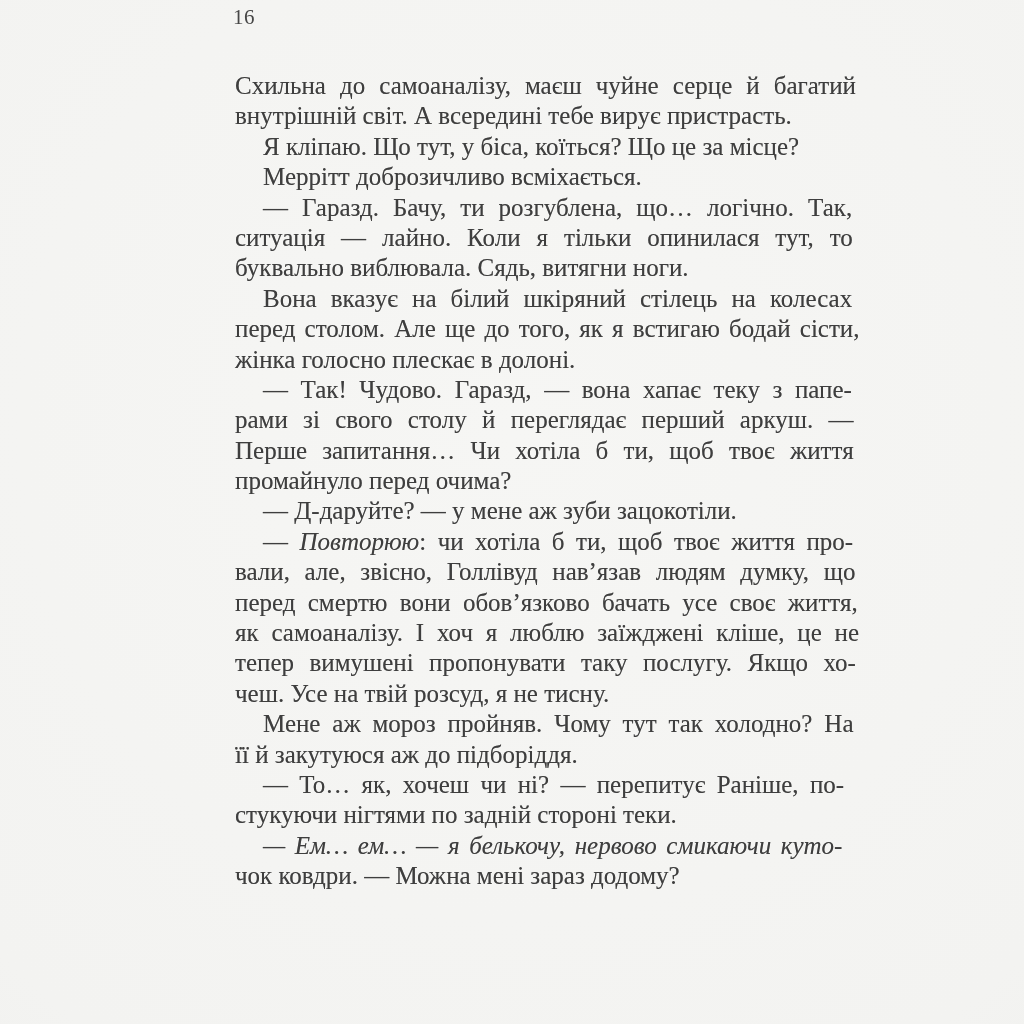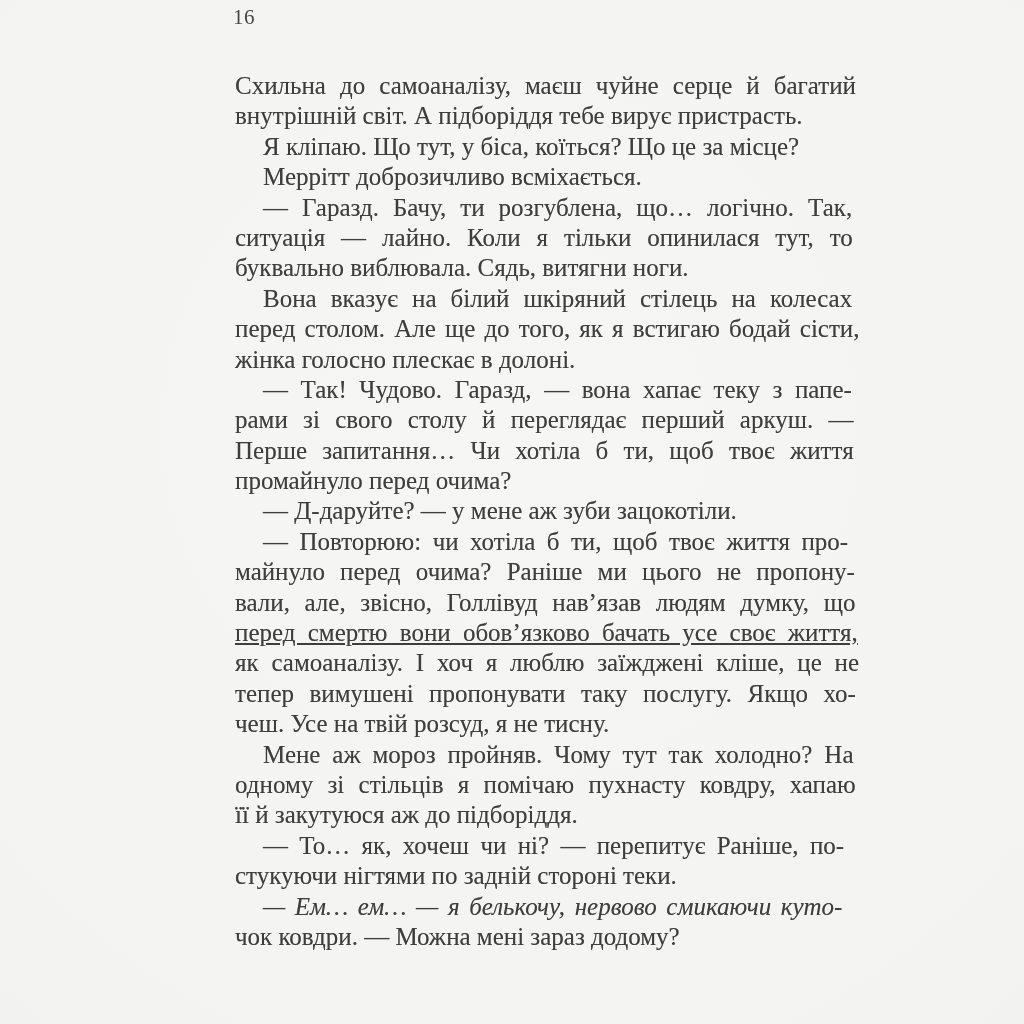--- a/index.html
+++ b/index.html
@@ -35,31 +35,31 @@
   }
   .paragraph { margin: 0; padding: 0; }
   .line {
     font-size: 25px;
     line-height: 30.4px;
     height: 30.4px;
     white-space: nowrap;
     text-shadow: 0 0 0.5px rgba(62,62,62,0.45);
   }
   .line.indent { text-indent: 28px; }
-  .i { }
+  .i { font-style: italic; }
 </style>
 </head>
 <body>
 
 <div class="page">
   <div class="page-number">16</div>
   <div class="text-block" id="text-block">
       <div class="paragraph">
         <div class="line"><span class="ltext" style="word-spacing: 7.8192px;">Схильна до самоаналізу, маєш чуйне серце й багатий</span></div>
-        <div class="line"><span class="ltext">внутрішній світ. А підборіддя тебе вирує пристрасть.</span></div>
+        <div class="line"><span class="ltext">внутрішній світ. А всередині тебе вирує пристрасть.</span></div>
       </div>
       <div class="paragraph">
         <div class="line indent"><span class="ltext">Я кліпаю. Що тут, у біса, коїться? Що це за місце?</span></div>
       </div>
       <div class="paragraph">
         <div class="line indent"><span class="ltext">Меррітт доброзичливо всміхається.</span></div>
       </div>
       <div class="paragraph">
         <div class="line indent"><span class="ltext" style="word-spacing: 7.77902px;">— Гаразд. Бачу, ти розгублена, що… логічно. Так,</span></div>
         <div class="line"><span class="ltext" style="word-spacing: 9.70898px;">ситуація — лайно. Коли я тільки опинилася тут, то</span></div>
@@ -74,30 +74,28 @@
         <div class="line indent"><span class="ltext" style="word-spacing: 6.31076px;">— Так! Чудово. Гаразд, — вона хапає теку з папе-</span></div>
         <div class="line"><span class="ltext" style="word-spacing: 9.04883px; text-align: right;">рами зі свого столу й переглядає перший аркуш. —</span></div>
         <div class="line"><span class="ltext" style="word-spacing: 8.95703px;">Перше запитання… Чи хотіла б ти, щоб твоє життя</span></div>
         <div class="line"><span class="ltext">промайнуло перед очима?</span></div>
       </div>
       <div class="paragraph">
         <div class="line indent"><span class="ltext">— Д-даруйте? — у мене аж зуби зацокотіли.</span></div>
       </div>
       <div class="paragraph">
         <div class="line indent"><span class="ltext" style="word-spacing: 5.24479px;"><span>— </span><span class="i">Повторюю</span><span>: чи хотіла б ти, щоб твоє життя про-</span></span></div>
-        <div class="line"><span class="ltext" style="word-spacing: 8.98214px;">майнуло перед очима? Раніше ми цього не пропону-</span></div>
         <div class="line"><span class="ltext" style="word-spacing: 8.36607px;">вали, але, звісно, Голлівуд нав’язав людям думку, що</span></div>
-        <div class="line"><span class="ltext" style="word-spacing: 6.00223px; text-decoration: underline;">перед смертю вони обов’язково бачать усе своє життя,</span></div>
+        <div class="line"><span class="ltext" style="word-spacing: 6.00223px;">перед смертю вони обов’язково бачать усе своє життя,</span></div>
         <div class="line"><span class="ltext" style="word-spacing: 6.54514px;">як самоаналізу. І хоч я люблю заїжджені кліше, це не</span></div>
         <div class="line"><span class="ltext" style="word-spacing: 9.20052px;">тепер вимушені пропонувати таку послугу. Якщо хо-</span></div>
         <div class="line"><span class="ltext">чеш. Усе на твій розсуд, я не тисну.</span></div>
       </div>
       <div class="paragraph">
         <div class="line indent"><span class="ltext" style="word-spacing: 5.60547px;">Мене аж мороз пройняв. Чому тут так холодно? На</span></div>
-        <div class="line"><span class="ltext" style="word-spacing: 8.02009px;">одному зі стільців я помічаю пухнасту ковдру, хапаю</span></div>
         <div class="line"><span class="ltext">її й закутуюся аж до підборіддя.</span></div>
       </div>
       <div class="paragraph">
         <div class="line indent"><span class="ltext" style="word-spacing: 5.06771px;">— То… як, хочеш чи ні? — перепитує Раніше, по-</span></div>
         <div class="line"><span class="ltext">стукуючи нігтями по задній стороні теки.</span></div>
       </div>
       <div class="paragraph">
         <div class="line indent"><span class="ltext" style="word-spacing: 3.3418px; font-style: italic;">— Ем… ем… — я белькочу, нервово смикаючи куто-</span></div>
         <div class="line"><span class="ltext">чок ковдри. — Можна мені зараз додому?</span></div>
       </div>

